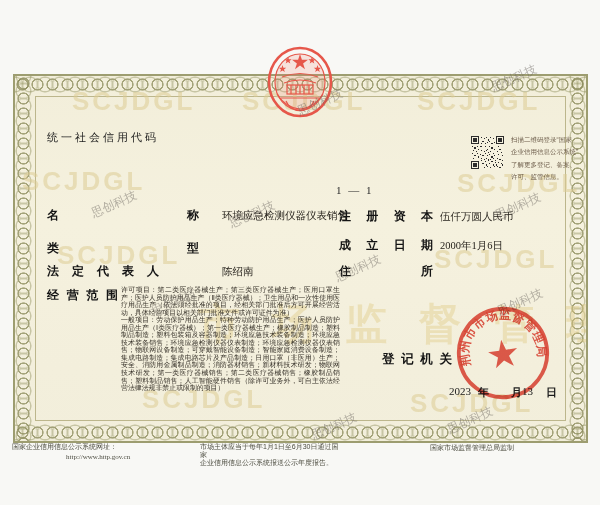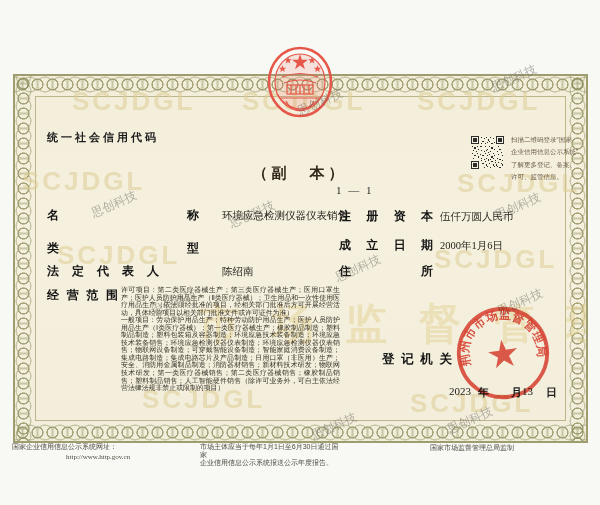--- a/index.html
+++ b/index.html
@@ -24,21 +24,21 @@
       border:1px solid #bcb68c;pointer-events:none;}
   
   .wm-code{position:absolute;font-weight:bold;font-size:26px;letter-spacing:3px;
       color:rgba(221,204,148,.55);z-index:1;}
   .wm-auth{position:absolute;left:183px;top:220px;font-weight:bold;font-size:42px;
       letter-spacing:10px;color:rgba(223,199,128,.40);z-index:1;white-space:nowrap;}
   .wm-co{position:absolute;font-size:12px;color:rgba(110,104,98,.50);
       transform:rotate(-24deg);z-index:3;white-space:nowrap;}
   
   .emblem{position:absolute;left:266px;top:44px;width:68px;height:74px;z-index:2;}
-  .cc-label{position:absolute;left:47px;top:130px;font-size:11px;font-weight:bold;
+  .cc-label{position:absolute;left:47px;top:130px;font-size:11px;font-weight:normal;
       letter-spacing:3px;color:#1c1c1c;z-index:2;}
   .cc-code{position:absolute;left:46px;top:150px;font-size:11.5px;letter-spacing:1px;
       font-family:"Liberation Serif",serif;color:#24201a;z-index:2;}
   .title{position:absolute;left:50%;transform:translateX(-50%);top:116px;font-size:36px;
       font-weight:900;letter-spacing:15px;padding-left:15px;color:#32210f;z-index:2;white-space:nowrap;}
   .subtitle{position:absolute;left:50%;transform:translateX(-50%);top:164px;font-size:15px;
       font-weight:bold;letter-spacing:4px;color:#32281a;z-index:2;white-space:nowrap;}
   .pagemark{position:absolute;left:336px;top:184px;font-size:11px;letter-spacing:2px;
       font-family:"Liberation Serif",serif;color:#2a2a2a;z-index:2;text-align:right;}
   .qr{position:absolute;left:471px;top:136px;width:33px;height:33px;z-index:2;}
@@ -120,21 +120,20 @@
         <path d="M22 12.5 l.9 2.7 2.8 0 -2.2 1.7 .8 2.7 -2.3 -1.7 -2.3 1.7 .8 -2.7 -2.2 -1.7 2.8 0 z"></path>
         <path d="M46 12.5 l.9 2.7 2.8 0 -2.2 1.7 .8 2.7 -2.3 -1.7 -2.3 1.7 .8 -2.7 -2.2 -1.7 2.8 0 z"></path>
         <path d="M16.5 21 l.9 2.7 2.8 0 -2.2 1.7 .8 2.7 -2.3 -1.7 -2.3 1.7 .8 -2.7 -2.2 -1.7 2.8 0 z"></path>
         <path d="M51.5 21 l.9 2.7 2.8 0 -2.2 1.7 .8 2.7 -2.3 -1.7 -2.3 1.7 .8 -2.7 -2.2 -1.7 2.8 0 z"></path>
       </g>
     </svg>
   </div>
 
   <div class="cc-label">统一社会信用代码</div>
 
-  <div class="subtitle">（副　本）</div>
   <div class="pagemark">1 — 1</div>
 
   <div class="qr">
     <svg width="33" height="33" viewBox="0 0 29 29" shape-rendering="crispEdges">
       <rect width="29" height="29" fill="#f5f1de"></rect>
       <g fill="#2c2c2c">
         <path d="M0 0h7v7h-7z M22 0h7v7h-7z M0 22h7v7h-7z" fill="#2c2c2c"></path>
         <rect x="1" y="1" width="5" height="5" fill="#f5f1de"></rect>
         <rect x="23" y="1" width="5" height="5" fill="#f5f1de"></rect>
         <rect x="1" y="23" width="5" height="5" fill="#f5f1de"></rect>

